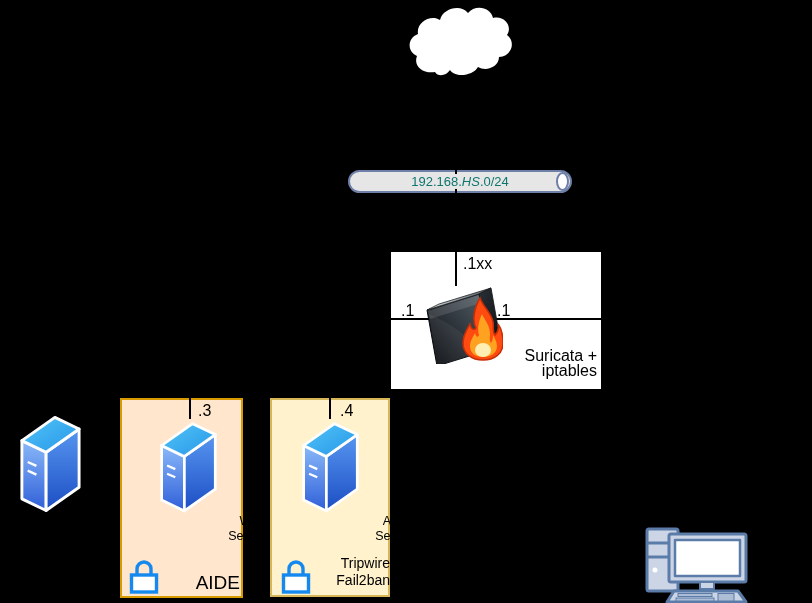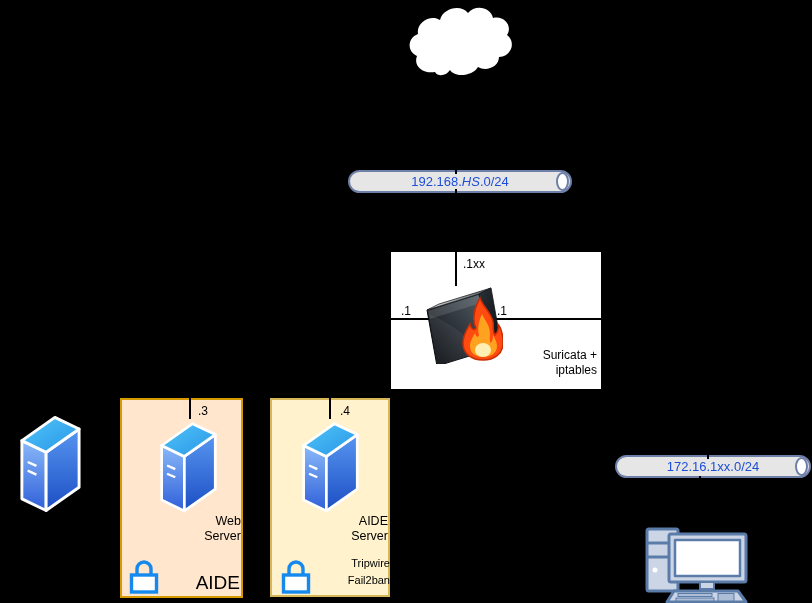--- a/index.html
+++ b/index.html
@@ -10,39 +10,39 @@
     color:#000;
   }
   .stage{position:absolute;inset:0;}
   
   .line{position:absolute;background:#000;z-index:5;}
   
   .bus{
     position:absolute;height:23px;box-sizing:border-box;
     background:#E6E6E6;border:2px solid #6E7FA8;border-radius:12px;
     display:flex;align-items:center;justify-content:center;
-    z-index:4;font-size:13px;line-height:13px;color:#1d4ed8;
+    z-index:4;font-size:13px;line-height:13px;color:#0f766e;
   }
   .bus .cap{
     position:absolute;right:1px;top:0;width:13px;height:19px;
     box-sizing:border-box;background:#FFFFFF;border:2px solid #6E7FA8;
     border-radius:50%;
   }
   
   .fw-box{
     position:absolute;left:390px;top:251px;width:212px;height:139px;
     box-sizing:border-box;background:#FFFFFF;border:1px solid #000;
   }
   
   .zone{position:absolute;box-sizing:border-box;}
   .zone.web {left:120px;top:398px;width:123px;height:200px;background:#FFE6CC;border:2px solid #D79B00;}
   .zone.sftp{left:270px;top:398px;width:120px;height:199px;background:#FFF2CC;border:2px solid #D6B656;}
-  .lbl{position:absolute;color:#000;z-index:7;font-size:12px;line-height:14px;}
+  .lbl{position:absolute;color:#000;z-index:7;font-size:16px;line-height:14px;}
   .center{text-align:right;}
-  .name-lines{left:0;width:100%;top:114px;font-size:12.5px;line-height:15px;}
+  .name-lines{left:0;width:100%;top:114px;font-size:12.5px;line-height:15px;padding-left:24px;}
   .icon-abs{position:absolute;}
   .z6{z-index:6;}
   .z3{z-index:3;}
   .z1{z-index:1;}
 </style>
 </head>
 <body>
 
 <svg width="0" height="0" style="position:absolute" aria-hidden="true">
   <defs>
@@ -91,24 +91,20 @@
   <div class="line" style="left:329px;top:357px;width:2px;height:62px"></div>
 
   <div class="bus" style="left:348px;top:170px;width:224px">
     <span>
       <span>192.168.</span><i>HS</i><span>.0/24</span>
     </span>
     <span class="cap"></span>
   </div>
 
 
-  <div class="bus" style="left:615px;top:455px;width:196px">
-    <span>172.16.1xx.0/24</span>
-    <span class="cap"></span>
-  </div>
 
   <div class="fw-box">
     <div class="lbl" style="left:72px;top:5px">.1xx</div>
     <div class="lbl" style="left:10px;top:52px">.1</div>
     <div class="lbl" style="left:106px;top:52px">.1</div>
 
     <svg class="icon-abs z6" style="left:28px;top:28px" width="84" height="84" viewBox="0 0 84 84">
       <polygon points="8,30 60,14 70,70 18,86" fill="url(#fwFront)" stroke="#05070a" stroke-width="1"></polygon>
       <polygon points="8,30 60,14 72,8 20,24" fill="url(#fwTop)" stroke="#222" stroke-width="0.8"></polygon>
       <polygon points="60,14 72,8 82,64 70,70" fill="url(#fwRight)" stroke="#111" stroke-width="0.8"></polygon>
@@ -162,21 +158,21 @@
       <path d="M10,52 l9,4 M10,61 l9,4" stroke="#FFFFFF" stroke-width="2.5" fill="none"></path>
     </svg>
     <div class="lbl center name-lines">
       <div>AIDE</div>
       <div>Server</div>
     </div>
     <svg class="icon-abs z6" style="left:8px;top:156px" width="32" height="40" viewBox="0 0 32 40">
       <path d="M9,19 V13 a7,7 0 0 1 14,0 V19" fill="none" stroke="#1589EE" stroke-width="3.4"></path>
       <rect x="3.5" y="19" width="25" height="17" fill="#FFFFFF" stroke="#1589EE" stroke-width="3.4"></rect>
     </svg>
-    <div class="lbl center" style="left:54px;top:155px;width:64px;font-size:11px;line-height:17px">
+    <div class="lbl center" style="left:54px;top:155px;width:64px;font-size:14px;line-height:17px">
       <div>Tripwire</div>
       <div>Fail2ban</div>
     </div>
   </div>
 
   <svg class="icon-abs z3" style="left:644px;top:526px" width="104" height="78" viewBox="0 0 104 78">
     <g stroke="#5B7CA8" stroke-width="3" fill="#CCD5E6" stroke-linejoin="round">
       <rect x="3" y="3" width="31" height="62" rx="2"></rect>
       <line x1="3" y1="17" x2="34" y2="17"></line>
       <line x1="3" y1="31" x2="34" y2="31"></line>

